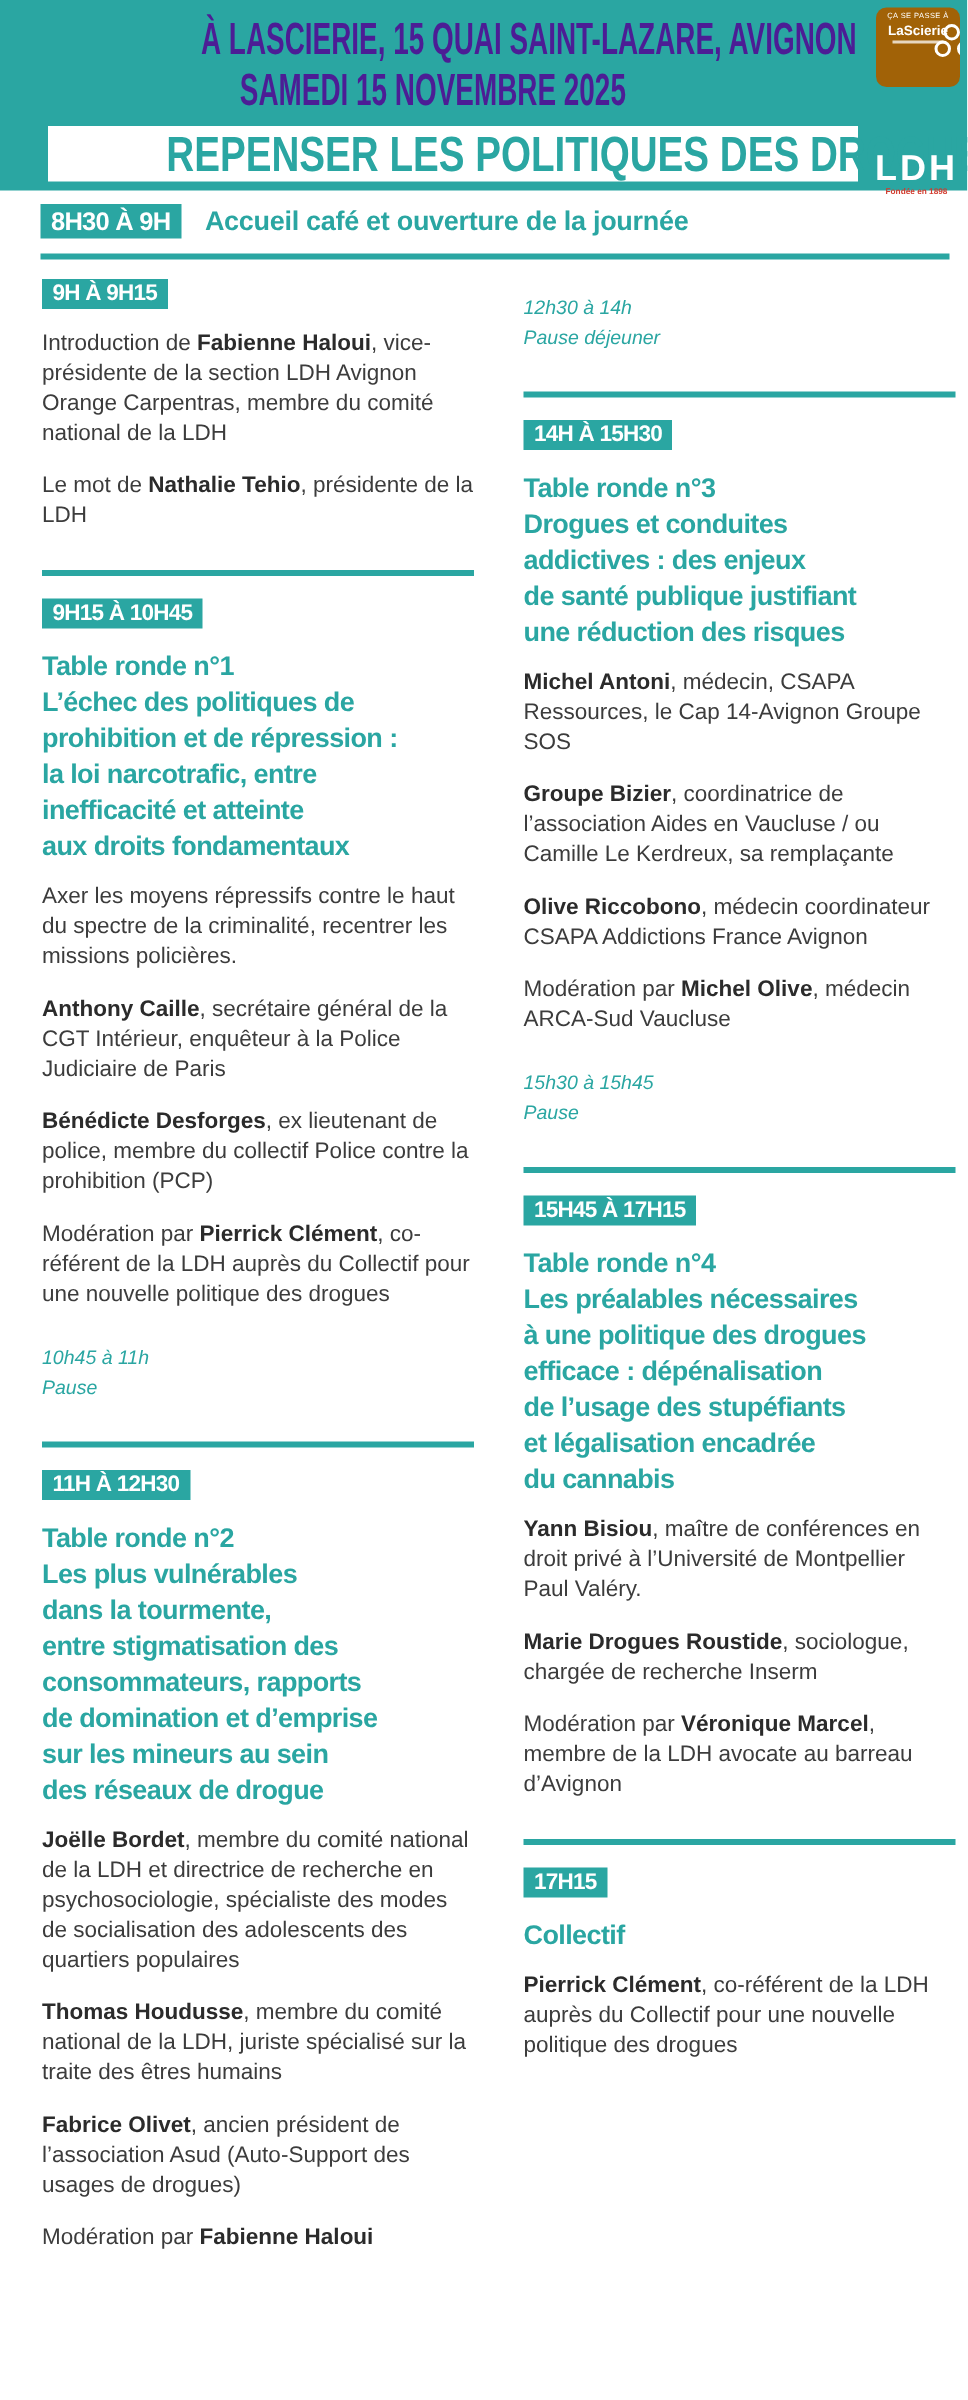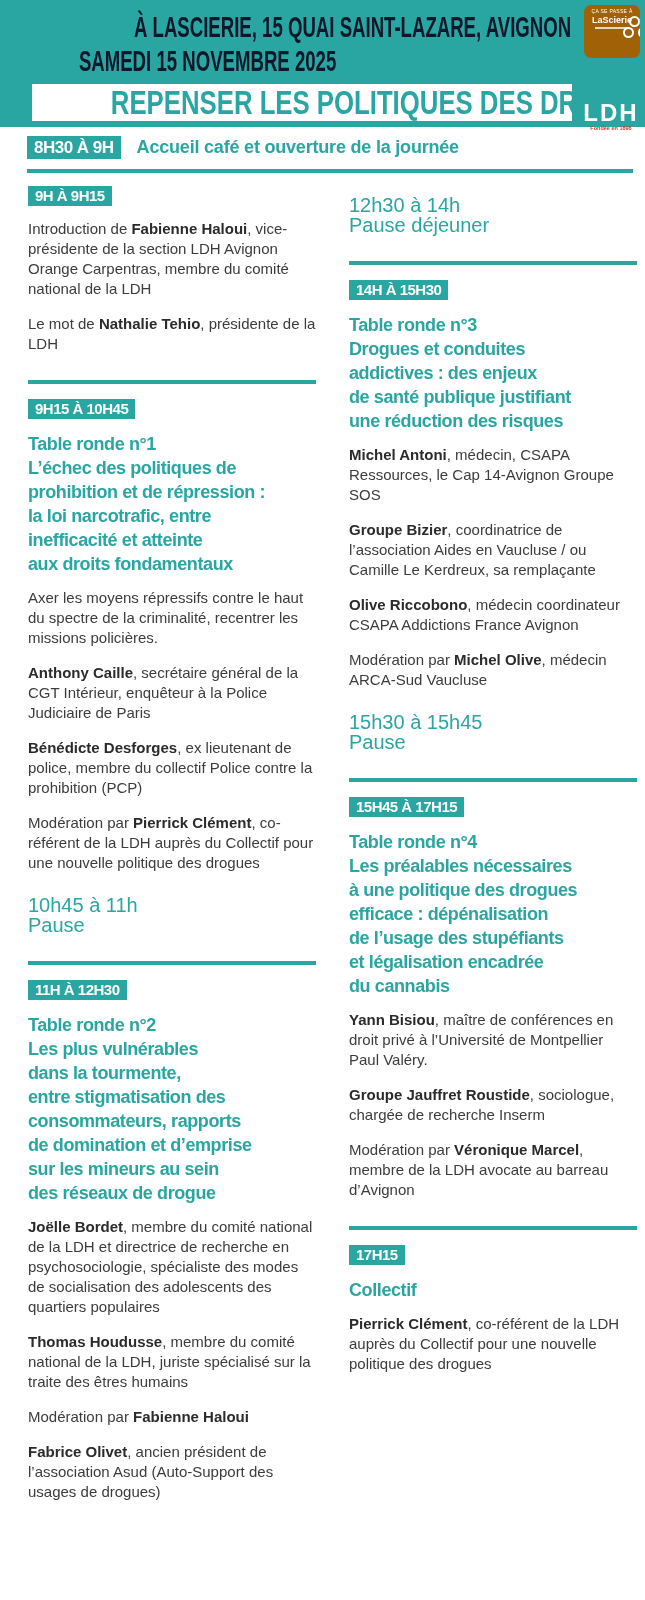--- a/index.html
+++ b/index.html
@@ -3,21 +3,21 @@
 <meta charset="utf-8">
 <style>
   html,body { margin:0; padding:0; background:#ffffff; }
   .page {
     position:relative; width:645px; height:1600px; overflow:hidden;
     background:#ffffff; font-family:"Liberation Sans", sans-serif;
     color:var(--text,#3c3c3c);
   }
   
   .banner { position:absolute; top:0; left:0; width:645px; height:127px; background:var(--teal,#2aa6a2); }
-  .banner-lines { position:absolute; top:10px; left:0; width:578px; color:#0f172a; }
+  .banner-lines { position:absolute; top:10px; left:0; width:578px; text-align:center; color:#4c1d95; }
   .banner-line { display:block; font-weight:bold; font-size:30px; line-height:34px; letter-spacing:0; }
   .cond { display:inline-block; white-space:nowrap; transform:scaleX(0.62); transform-origin:center; }
   .title-box {
     position:absolute; left:32px; top:84px; width:540px; height:37px;
     background:#ffffff; text-align:center;
   }
   .title-box .cond-title {
     display:inline-block; white-space:nowrap; transform:scaleX(0.78); transform-origin:center;
     color:var(--teal,#2aa6a2); font-weight:bold; font-size:33px; line-height:37px;
   }
@@ -54,21 +54,21 @@
   .badge {
     width:fit-content; background:var(--teal,#2aa6a2); color:#ffffff; font-weight:bold;
     font-size:15px; line-height:16px; letter-spacing:-0.5px; padding:2px 7px; margin:0 0 13px;
   }
   .session-title {
     color:var(--teal,#2aa6a2); font-weight:bold; font-size:18px; line-height:24px;
     letter-spacing:-0.4px; white-space:pre; margin:0 0 12px;
   }
   .para { font-size:15px; line-height:20px; color:var(--text,#3c3c3c); margin:0 0 15px; }
   .para b { color:#2b2b2b;text-align:right; }
-  .pause-note { color:var(--teal,#2aa6a2); font-size:20px; line-height:20px; white-space:pre; margin:22px 0 14px; }
+  .pause-note { color:var(--teal,#2aa6a2); font-style:italic; font-size:13px; line-height:20px; white-space:pre; margin:22px 0 14px; }
   .divider { height:4px; background:var(--teal,#2aa6a2); margin:26px 0 15px; }
 </style>
 </head>
 <body>
 
 <div class="page" style="--teal: #2aa6a2; --text: #3c3c3c; --red: #d23b2e;">
 
   <div class="banner">
     <div class="banner-lines">
       <span class="banner-line"><span class="cond">À LASCIERIE, 15 QUAI SAINT-LAZARE, AVIGNON</span></span>
@@ -124,22 +124,22 @@
       <div class="session-title">Table ronde n°2
 Les plus vulnérables
 dans la tourmente,
 entre stigmatisation des
 consommateurs, rapports
 de domination et d’emprise
 sur les mineurs au sein
 des réseaux de drogue</div>
       <p class="para"><b>Joëlle Bordet</b><span>, membre du comité national de la LDH et directrice de recherche en psychosociologie, spécialiste des modes de socialisation des adolescents des quartiers populaires</span></p>
       <p class="para"><b>Thomas Houdusse</b><span>, membre du comité national de la LDH, juriste spécialisé sur la traite des êtres humains</span></p>
+      <p class="para"><b>Fabrice Olivet</b><span>, ancien président de l’association Asud (Auto-Support des usages de drogues)</span></p>
       <p class="para"><span>Modération par </span><b>Fabienne Haloui</b></p>
-      <p class="para"><b>Fabrice Olivet</b><span>, ancien président de l’association Asud (Auto-Support des usages de drogues)</span></p>
     </div>
   <div class="col col-right" id="col-right">
       <div class="pause-note">12h30 à 14h
 Pause déjeuner</div>
       <div class="divider"></div>
       <div class="badge">14H À 15H30</div>
       <div class="session-title">Table ronde n°3
 Drogues et conduites
 addictives : des enjeux
 de santé publique justifiant
@@ -153,21 +153,21 @@
       <div class="divider"></div>
       <div class="badge">15H45 À 17H15</div>
       <div class="session-title">Table ronde n°4
 Les préalables nécessaires
 à une politique des drogues
 efficace : dépénalisation
 de l’usage des stupéfiants
 et légalisation encadrée
 du cannabis</div>
       <p class="para"><b>Yann Bisiou</b><span>, maître de conférences en droit privé à l’Université de Montpellier Paul Valéry.</span></p>
-      <p class="para"><b>Groupe Jauffret Roustide</b><span>, sociologue, chargée de recherche Inserm</span></p>
+      <p class="para"><b>Marie Drogues Roustide</b><span>, sociologue, chargée de recherche Inserm</span></p>
       <p class="para"><span>Modération par </span><b>Véronique Marcel</b><span>, membre de la LDH avocate au barreau d’Avignon</span></p>
       <div class="divider"></div>
       <div class="badge">17H15</div>
       <div class="session-title">Collectif</div>
       <p class="para"><b>Pierrick Clément</b><span>, co-référent de la LDH auprès du Collectif pour une nouvelle politique des drogues</span></p>
     </div>
 
 </div>
 
 </body></html>

